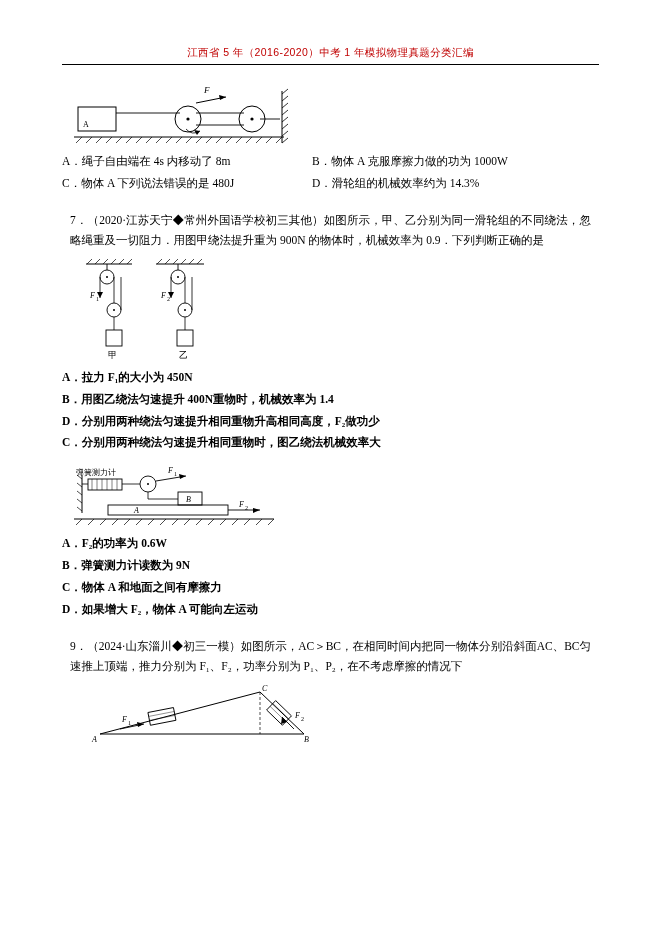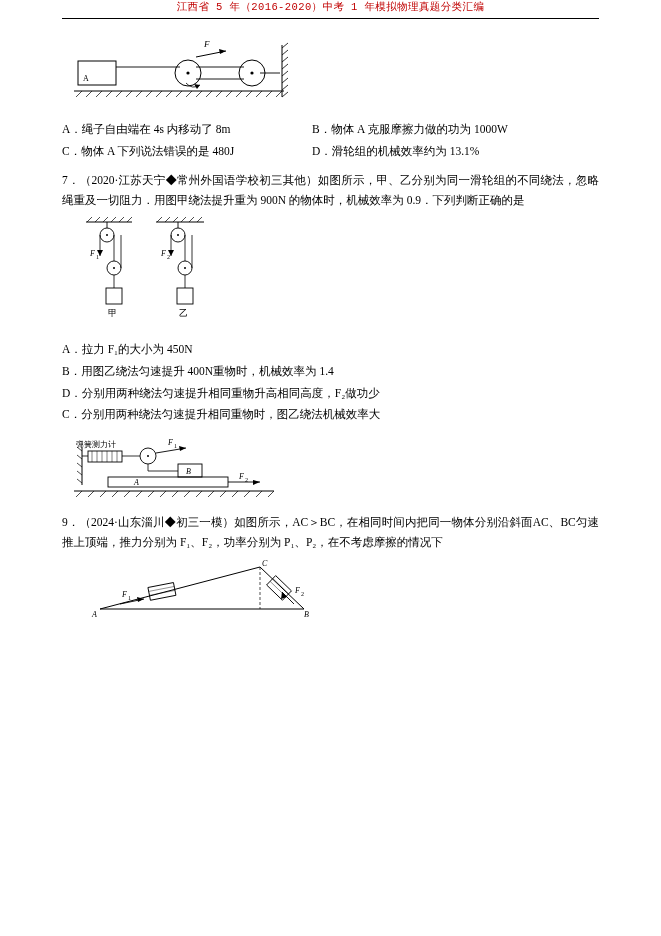--- a/index.html
+++ b/index.html
@@ -17,52 +17,53 @@
   }
   .page {
     position: relative;
     width: 661px;
     height: 936px;
     box-sizing: border-box;
     padding: 0 62px;
   }
   .header-title {
     text-align: center;
-    font-family: Liberation Mono, monospace;
+    font-family: Liberation Sans, sans-serif;
     font-size: 10.5px;
     color: #c00000;
     letter-spacing: 0.4px;
+    padding-top: 46px;
   }
   .header-rule {
     border-bottom: 1px solid #000000;
     margin-top: 4px;
     margin-bottom: 0px;
   }
   .content {
     padding-top: 14px;
     font-size: 11.5px;
     line-height: 1.72;
   }
   .q-text {
     font-size: 11.5px;
     line-height: 1.75;
     text-align: justify;
-    margin: 0;
+    margin: 8px;
   }
   .opt-row {
     display: flex;
     font-size: 11.5px;
     line-height: 1.9;
   }
   .opt-row .opt {
     flex: 0 0 auto;
   }
   .opt-a { width: 250px; }
-  .opt-single { width: 100%; }
-  .opts-block { margin-top: 18px; }
+  .opt-single { width: 100%; font-weight: bold; }
+  .opts-block { margin-top: 4px; }
   .fig {
     margin: 6px 0 4px 0;
   }
   .fig-indent { padding-left: 12px; }
   .q-gap { height: 7px; }
   svg { display: block; }
 </style>
 </head>
 <body>
 
@@ -135,21 +136,21 @@
       </svg>
     </div>
 
     <div class="opts-block">
       <div class="opt-row">
         <span class="opt opt-a">A．绳子自由端在 4s 内移动了 8m</span>
         <span class="opt">B．物体 A 克服摩擦力做的功为 1000W</span>
       </div>
       <div class="opt-row">
         <span class="opt opt-a">C．物体 A 下列说法错误的是 480J</span>
-        <span class="opt">D．滑轮组的机械效率约为 13.1%</span>
+        <span class="opt">D．滑轮组的机械效率约为 14.3%</span>
       </div>
     </div>
 
     <div class="q-gap"></div>
 
     <p class="q-text">7．（2020·江苏天宁◆常州外国语学校初三其他）如图所示，甲、乙分别为同一滑轮组的不同绕法，忽略绳重及一切阻力．用图甲绕法提升重为 900N 的物体时，机械效率为 0.9．下列判断正确的是</p>
 
     <div class="fig fig-indent">
       <svg width="150" height="105" viewBox="0 0 150 105">
 
@@ -286,20 +287,34 @@
             <line x1="134" y1="58" x2="140" y2="52"></line>
           <line x1="146" y1="58" x2="152" y2="52"></line>
             <line x1="158" y1="58" x2="164" y2="52"></line>
           <line x1="170" y1="58" x2="176" y2="52"></line>
             <line x1="182" y1="58" x2="188" y2="52"></line>
           <line x1="194" y1="58" x2="200" y2="52"></line>
         </g>
       </svg>
     </div>
 
+    <div class="opts-block">
+      <div class="opt-row">
+          <span class="opt opt-single">A．F₂的功率为 0.6W</span>
+        </div>
+      <div class="opt-row">
+          <span class="opt opt-single">B．弹簧测力计读数为 9N</span>
+        </div>
+      <div class="opt-row">
+          <span class="opt opt-single">C．物体 A 和地面之间有摩擦力</span>
+        </div>
+      <div class="opt-row">
+          <span class="opt opt-single">D．如果增大 F₂，物体 A 可能向左运动</span>
+        </div>
+    </div>
 
     <div class="q-gap"></div>
 
     <p class="q-text">9．（2024·山东淄川◆初三一模）如图所示，AC＞BC，在相同时间内把同一物体分别沿斜面AC、BC匀速推上顶端，推力分别为 F₁、F₂，功率分别为 P₁、P₂，在不考虑摩擦的情况下</p>
 
     <div class="fig" style="padding-left:20px;">
       <svg width="240" height="60" viewBox="0 0 240 60">
 
         <polygon points="18,50 222,50 178,8" fill="none" stroke="#000" stroke-width="1"></polygon>
         <line x1="178" y1="8" x2="178" y2="50" stroke="#000" stroke-width="0.7" stroke-dasharray="3,2"></line>

